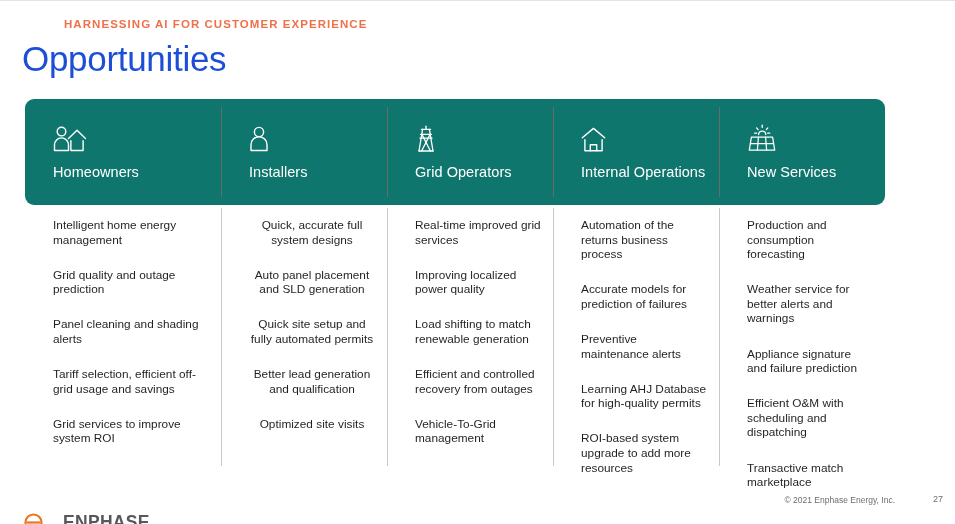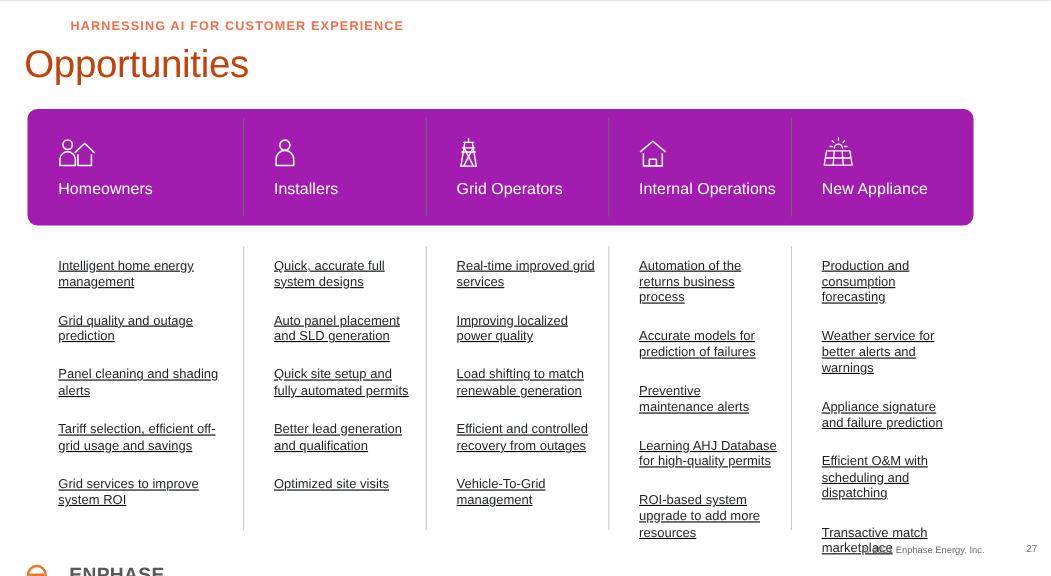--- a/index.html
+++ b/index.html
@@ -46,34 +46,34 @@
     white-space: nowrap;
     margin-left: 40px;
   }
 
   .page-title {
     position: absolute;
     left: 22px;
     top: 36px;
     font-size: 35px;
     font-weight: 400;
-    color: #c2410c;
+    color: #1d4ed8;
     letter-spacing: -0.3px;
     line-height: 46px;
     white-space: nowrap;
   }
 
   
   .category-bar {
     position: absolute;
     left: 25px;
     top: 99px;
     width: 860px;
     height: 106px;
-    background: #a21caf;
+    background: #0f766e;
     border-radius: 9px;
     display: flex;
     align-items: stretch;
   }
 
   .cat-cell {
     position: relative;
     padding-left: 28px;
     padding-top: 19px;
     flex: 0 0 auto;
@@ -108,36 +108,35 @@
     font-weight: 400;
     letter-spacing: 0.05px;
     line-height: 18px;
     white-space: nowrap;
   }
 
   
   .columns {
     position: absolute;
     left: 25px;
-    top: 224px;
+    top: 208px;
     width: 860px;
     height: 258px;
     display: flex;
-    text-decoration: underline;
   }
 
   .col {
     position: relative;
     padding-left: 28px;
     padding-right: 12px;
     flex: 0 0 auto;
     padding-top: 10px;
   }
   .col.w1 { width: 196px; }
-  .col.w2 { width: 166px; }
+  .col.w2 { width: 166px; text-align: center; }
   .col.w3 { width: 166px; }
   .col.w4 { width: 166px; }
   .col.w5 { width: 166px; }
 
   .col + .col::before {
     content: "";
     position: absolute;
     left: 0;
     top: 0;
     bottom: 0;
@@ -262,21 +261,21 @@
           <path d="M9.6 3.9l1.4 1.6"></path>
           <path d="M20.8 3.9l-1.4 1.6"></path>
           <path d="M7.6 9.2h2.1"></path>
           <path d="M22.8 9.2h-2.1"></path>
           <path d="M4.4 13.2h21.2l2.1 12.9H2.3z"></path>
           <path d="M3.4 19.6h22.2"></path>
           <path d="M11.4 13.2 10.4 26.1"></path>
           <path d="M18.6 13.2l1 12.9"></path>
         </svg>
       </div>
-      <div class="cat-label">New Appliance</div>
+      <div class="cat-label">New Services</div>
     </div>
 
   </div>
 
   <div class="columns">
 
     <div class="col w1">
       <div class="col-item">Intelligent home energy management</div>
       <div class="col-item">Grid quality and outage prediction</div>
       <div class="col-item">Panel cleaning and shading alerts</div>

